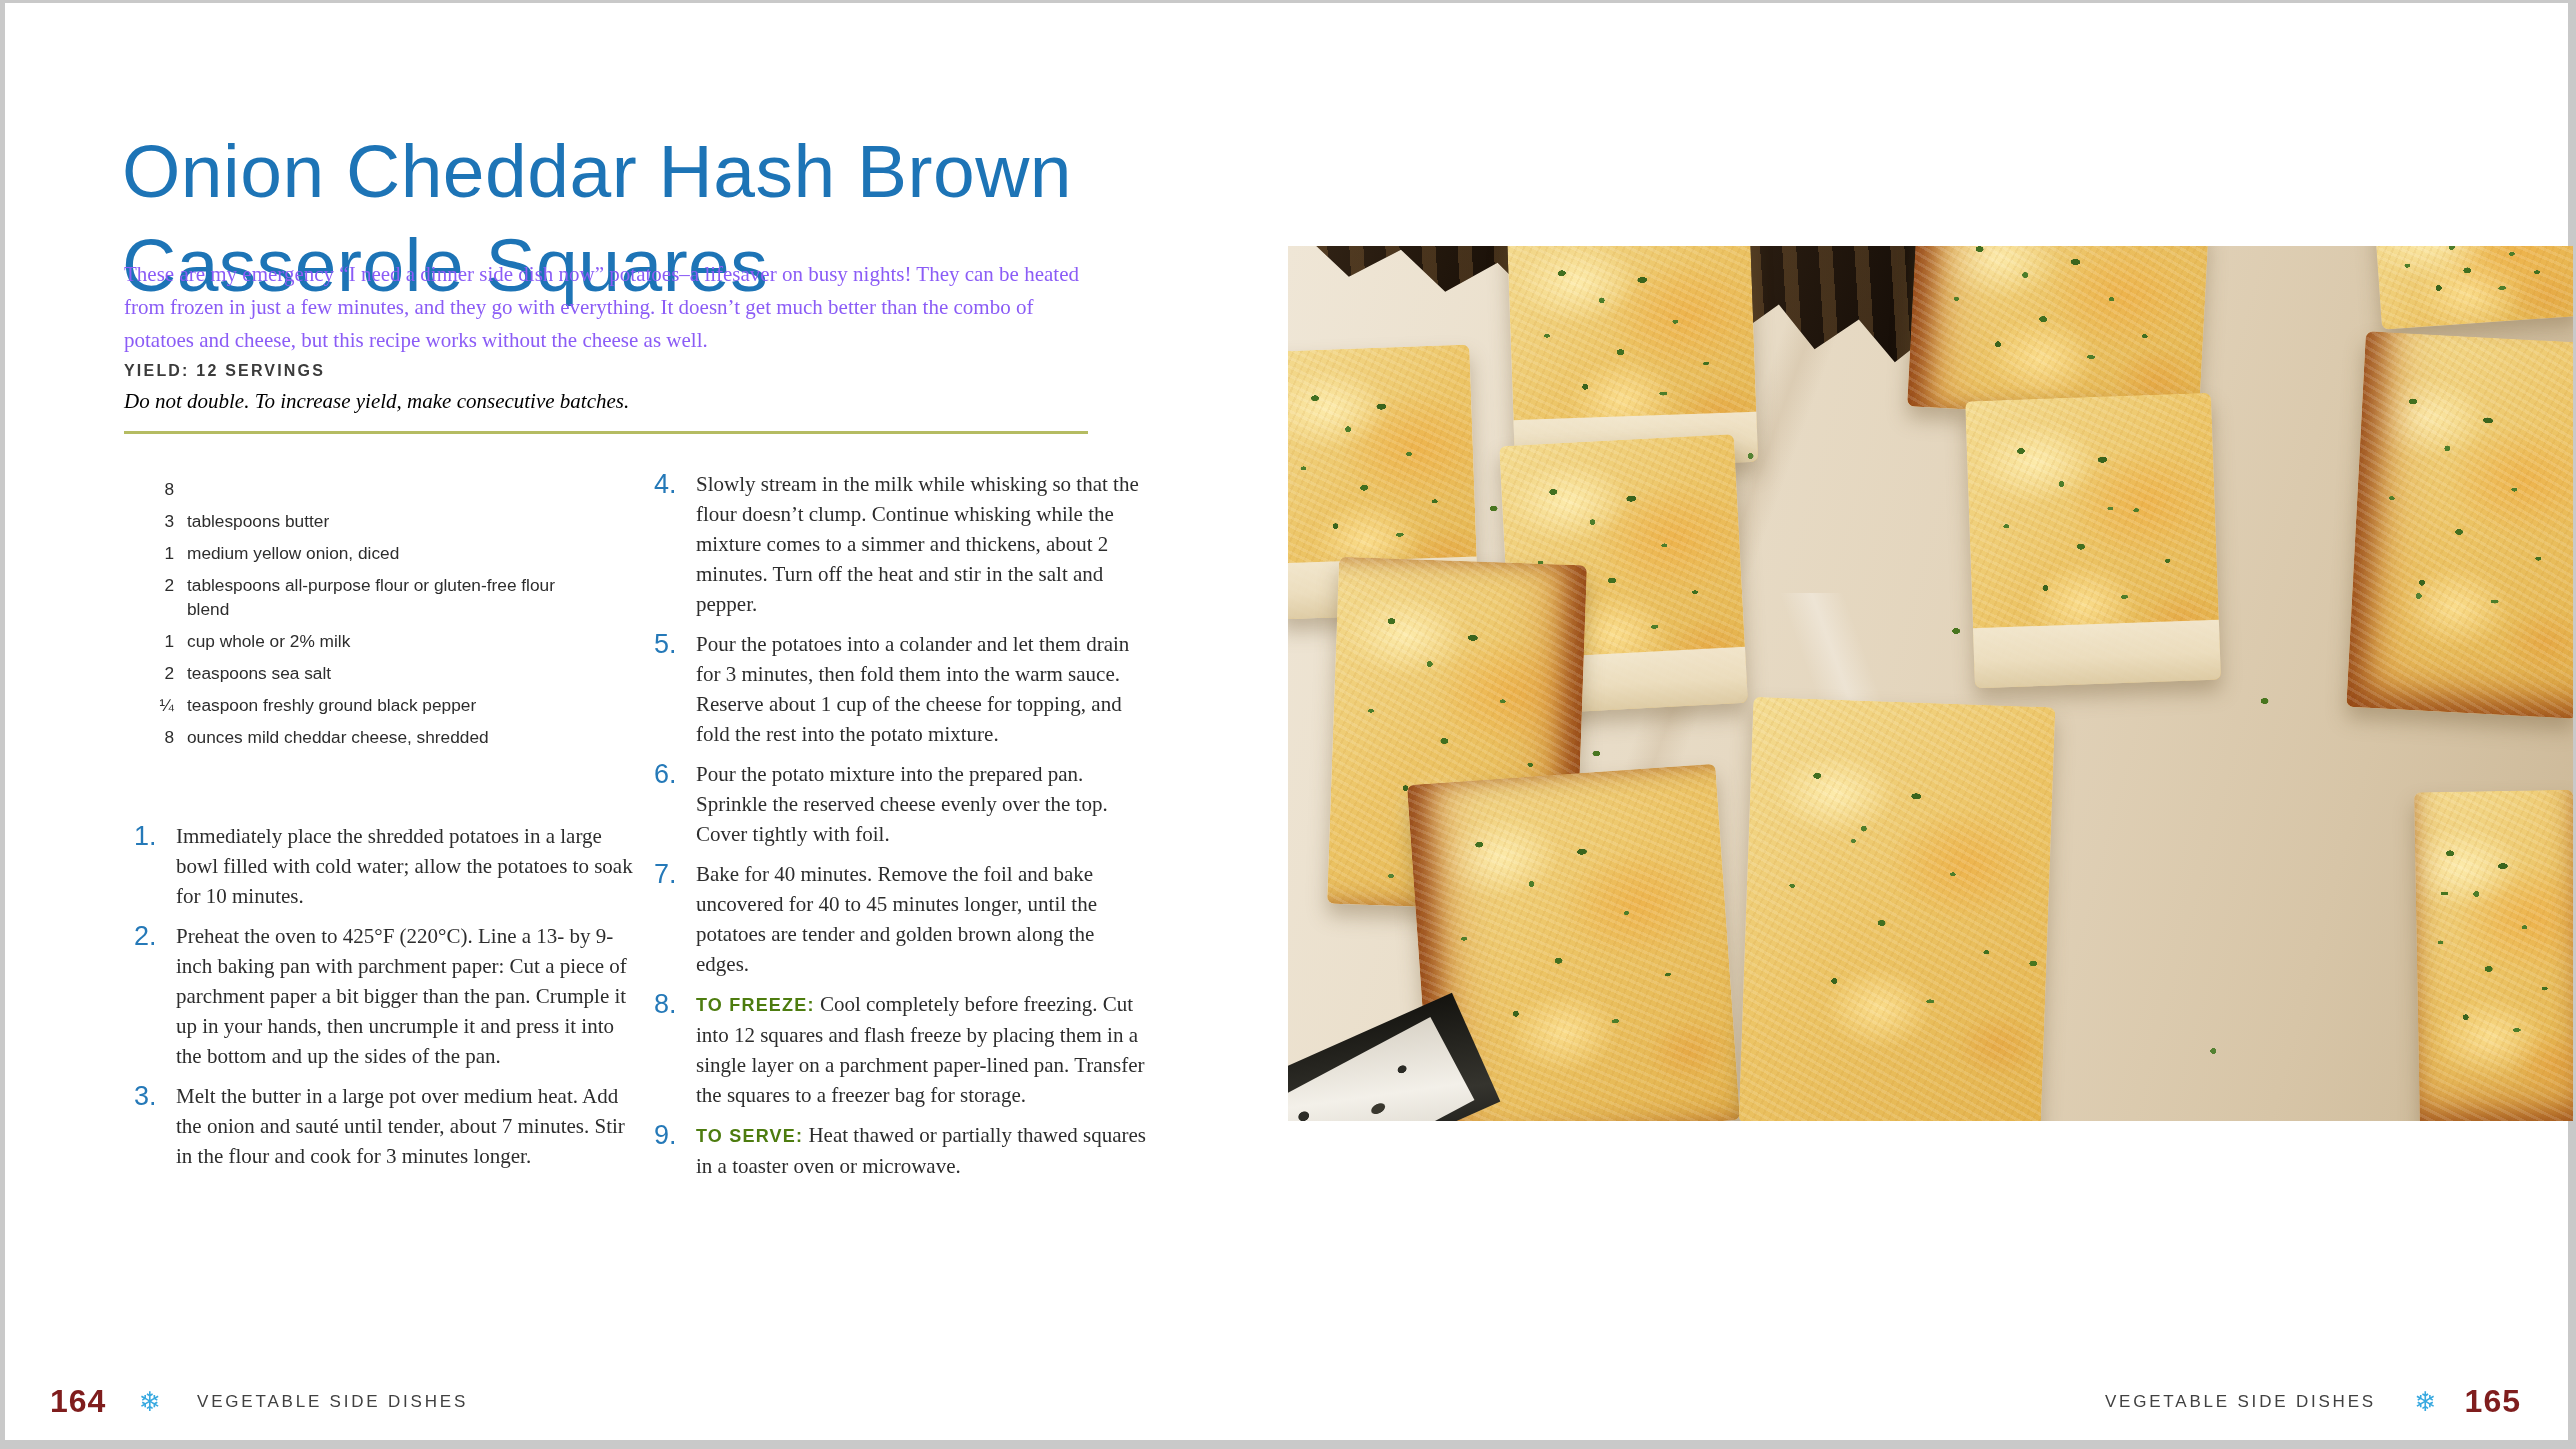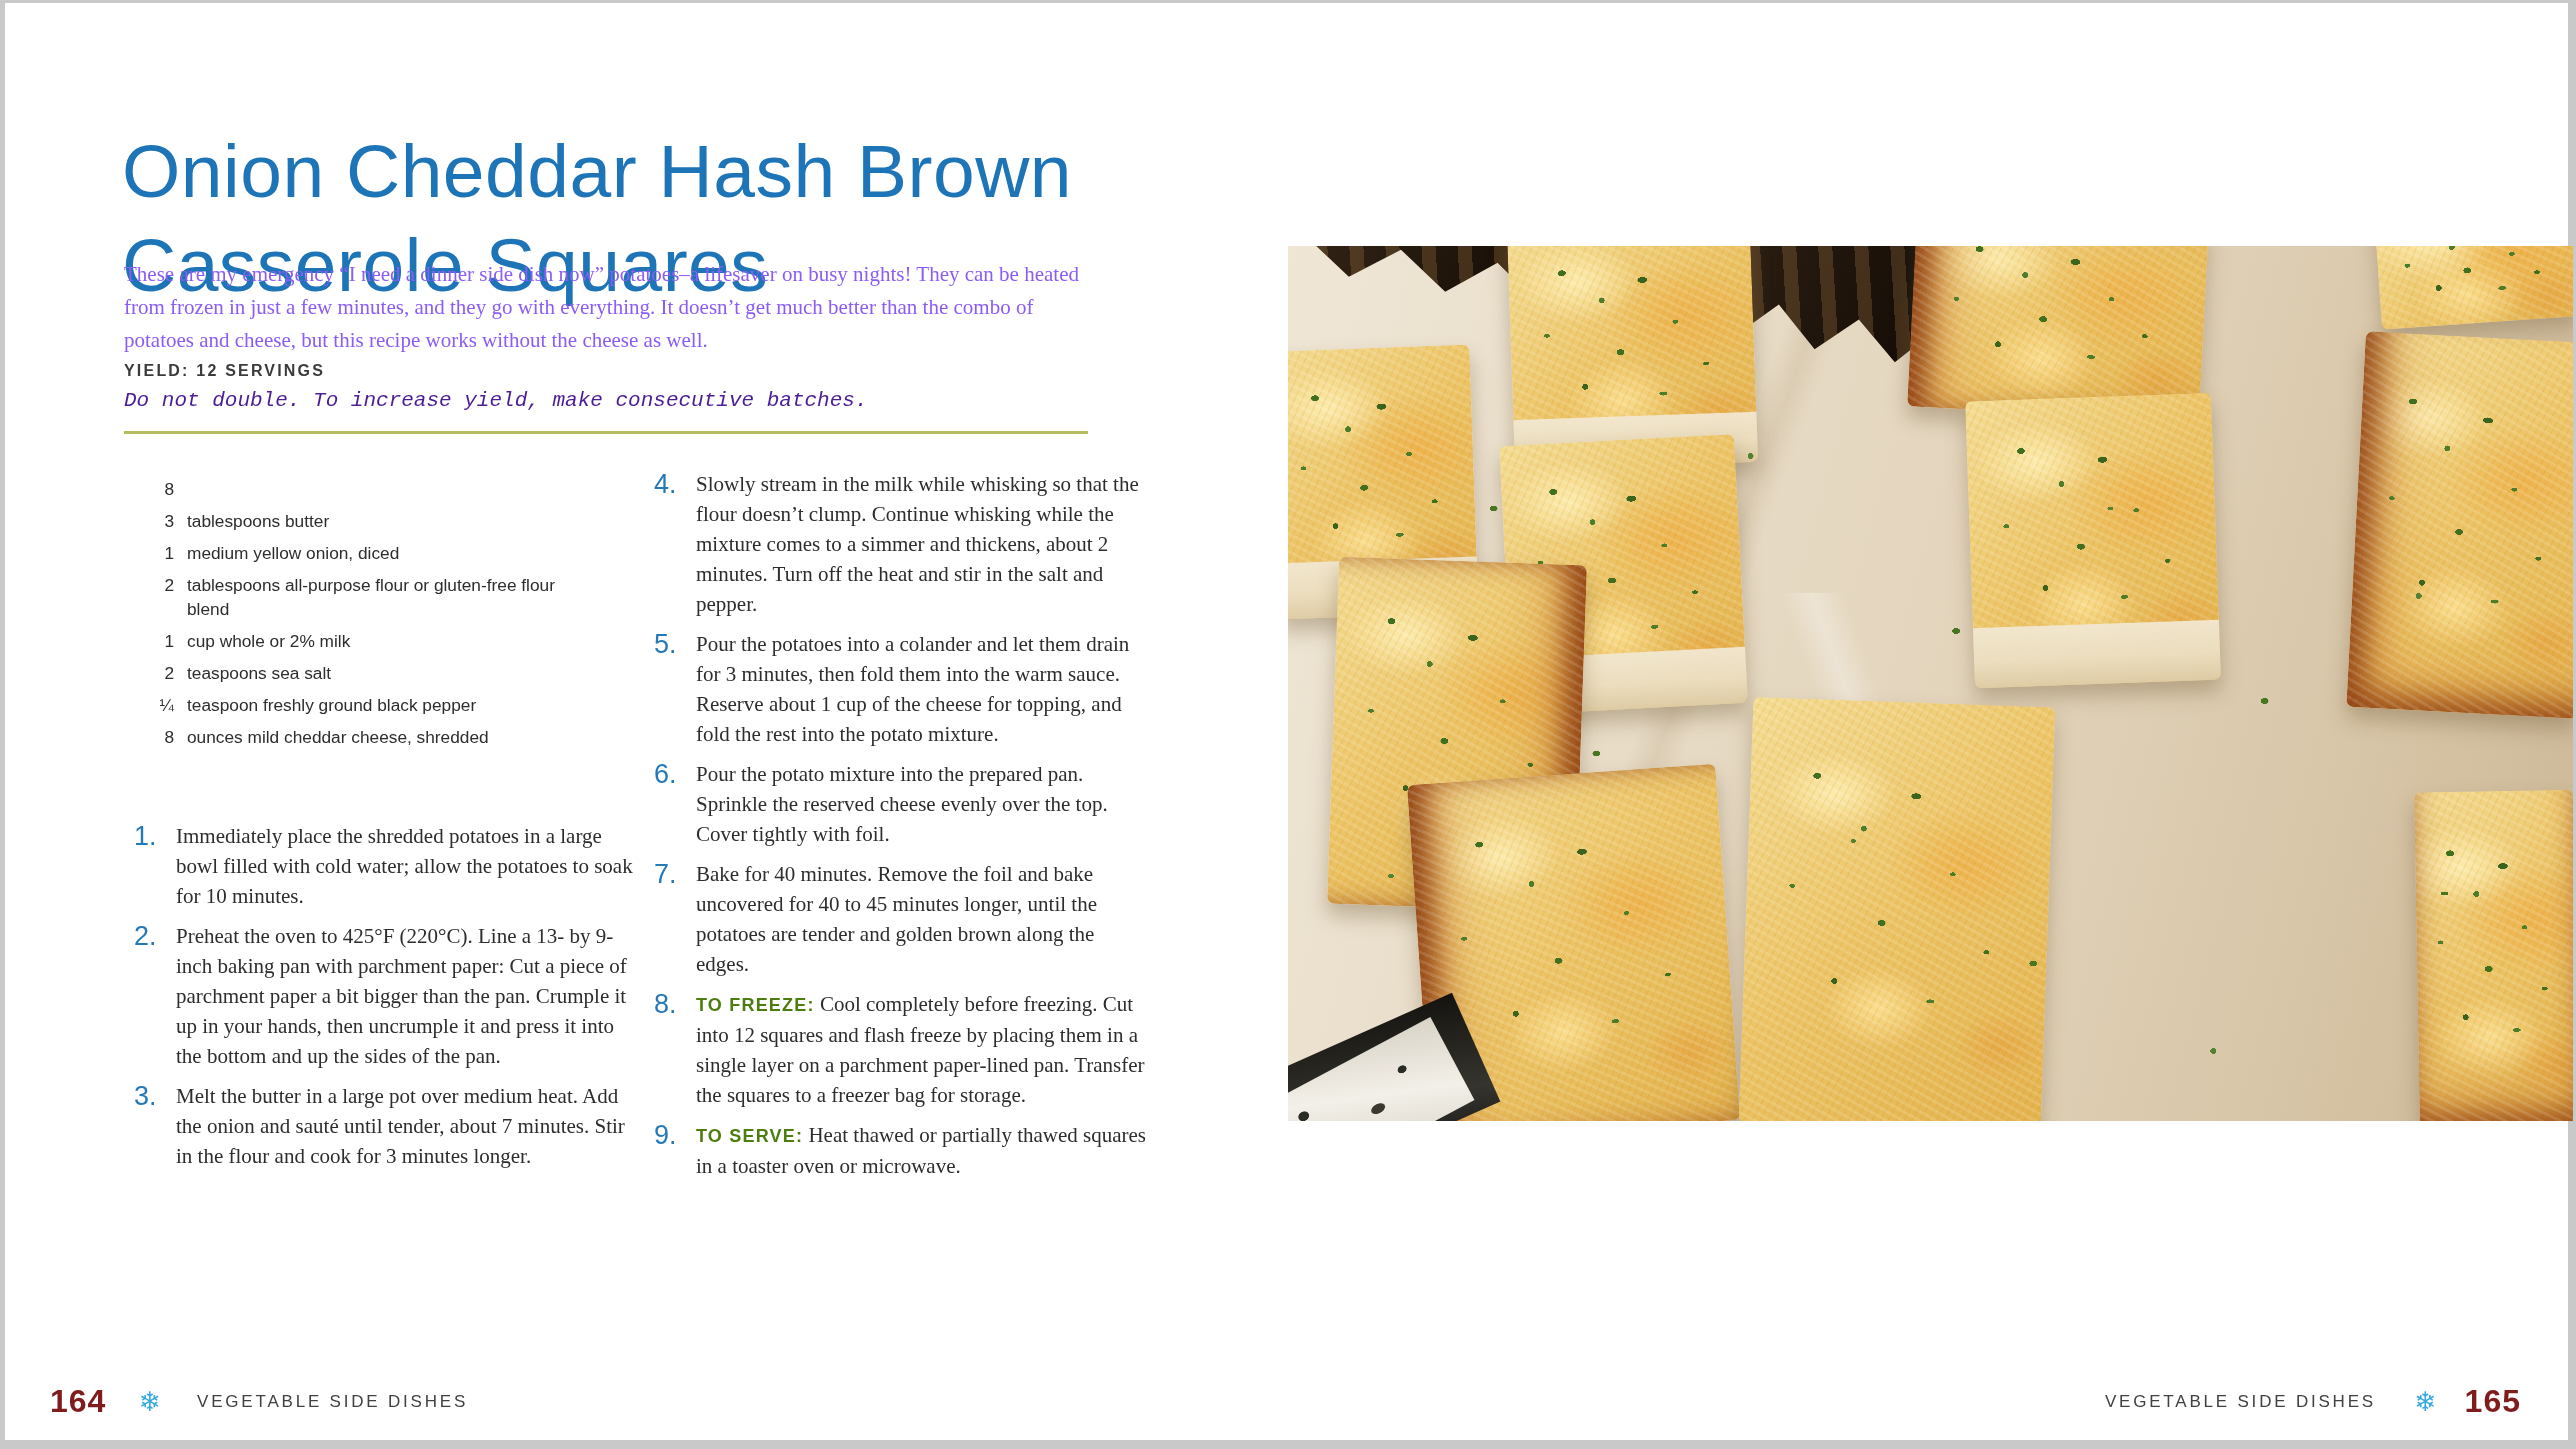--- a/index.html
+++ b/index.html
@@ -6,22 +6,22 @@
   .page{position:absolute;left:5px;top:3px;width:2563px;height:1437px;background:#ffffff;}
   .abs{position:absolute;}
 
   
   .title{left:117px;top:71px;width:1149px;font-family:"Liberation Sans",sans-serif;font-weight:400;
          font-size:75px;line-height:94px;color:#1d74b6;letter-spacing:0.5px;}
   .intro{left:119px;top:234px;width:981px;font-family:"Liberation Serif",serif;
          font-size:21px;line-height:33px;color:#8b5cf6;}
   .yield{left:119px;top:359px;font-family:"Liberation Sans",sans-serif;font-weight:700;
          font-size:16px;letter-spacing:2.2px;color:#3b3b3b;}
-  .note{left:119px;top:386px;font-family:Liberation Mono, monospace;font-style:italic;
-        font-size:21px;color:#4c1d95;}
+  .note{left:119px;top:386px;font-family:Liberation Serif, serif;font-style:italic;
+        font-size:21px;color:#000000;}
   .rule{left:119px;top:428px;width:964px;height:3px;background:#b5bc62;}
 
   .ingredients{left:129px;top:474px;width:451px;font-family:"Liberation Sans",sans-serif;
                font-size:17.3px;line-height:24px;color:#2d2d2d;}
   .ing-row{display:flex;margin-bottom:8px;}
   .ing-qty{width:40px;text-align:right;flex:none;}
   .ing-text{margin-left:13px;}
 
   .steps{font-family:"Liberation Serif",serif;font-size:21px;line-height:30px;color:#2d2d2d;}
   .steps-left{left:129px;top:818px;width:510px;}

